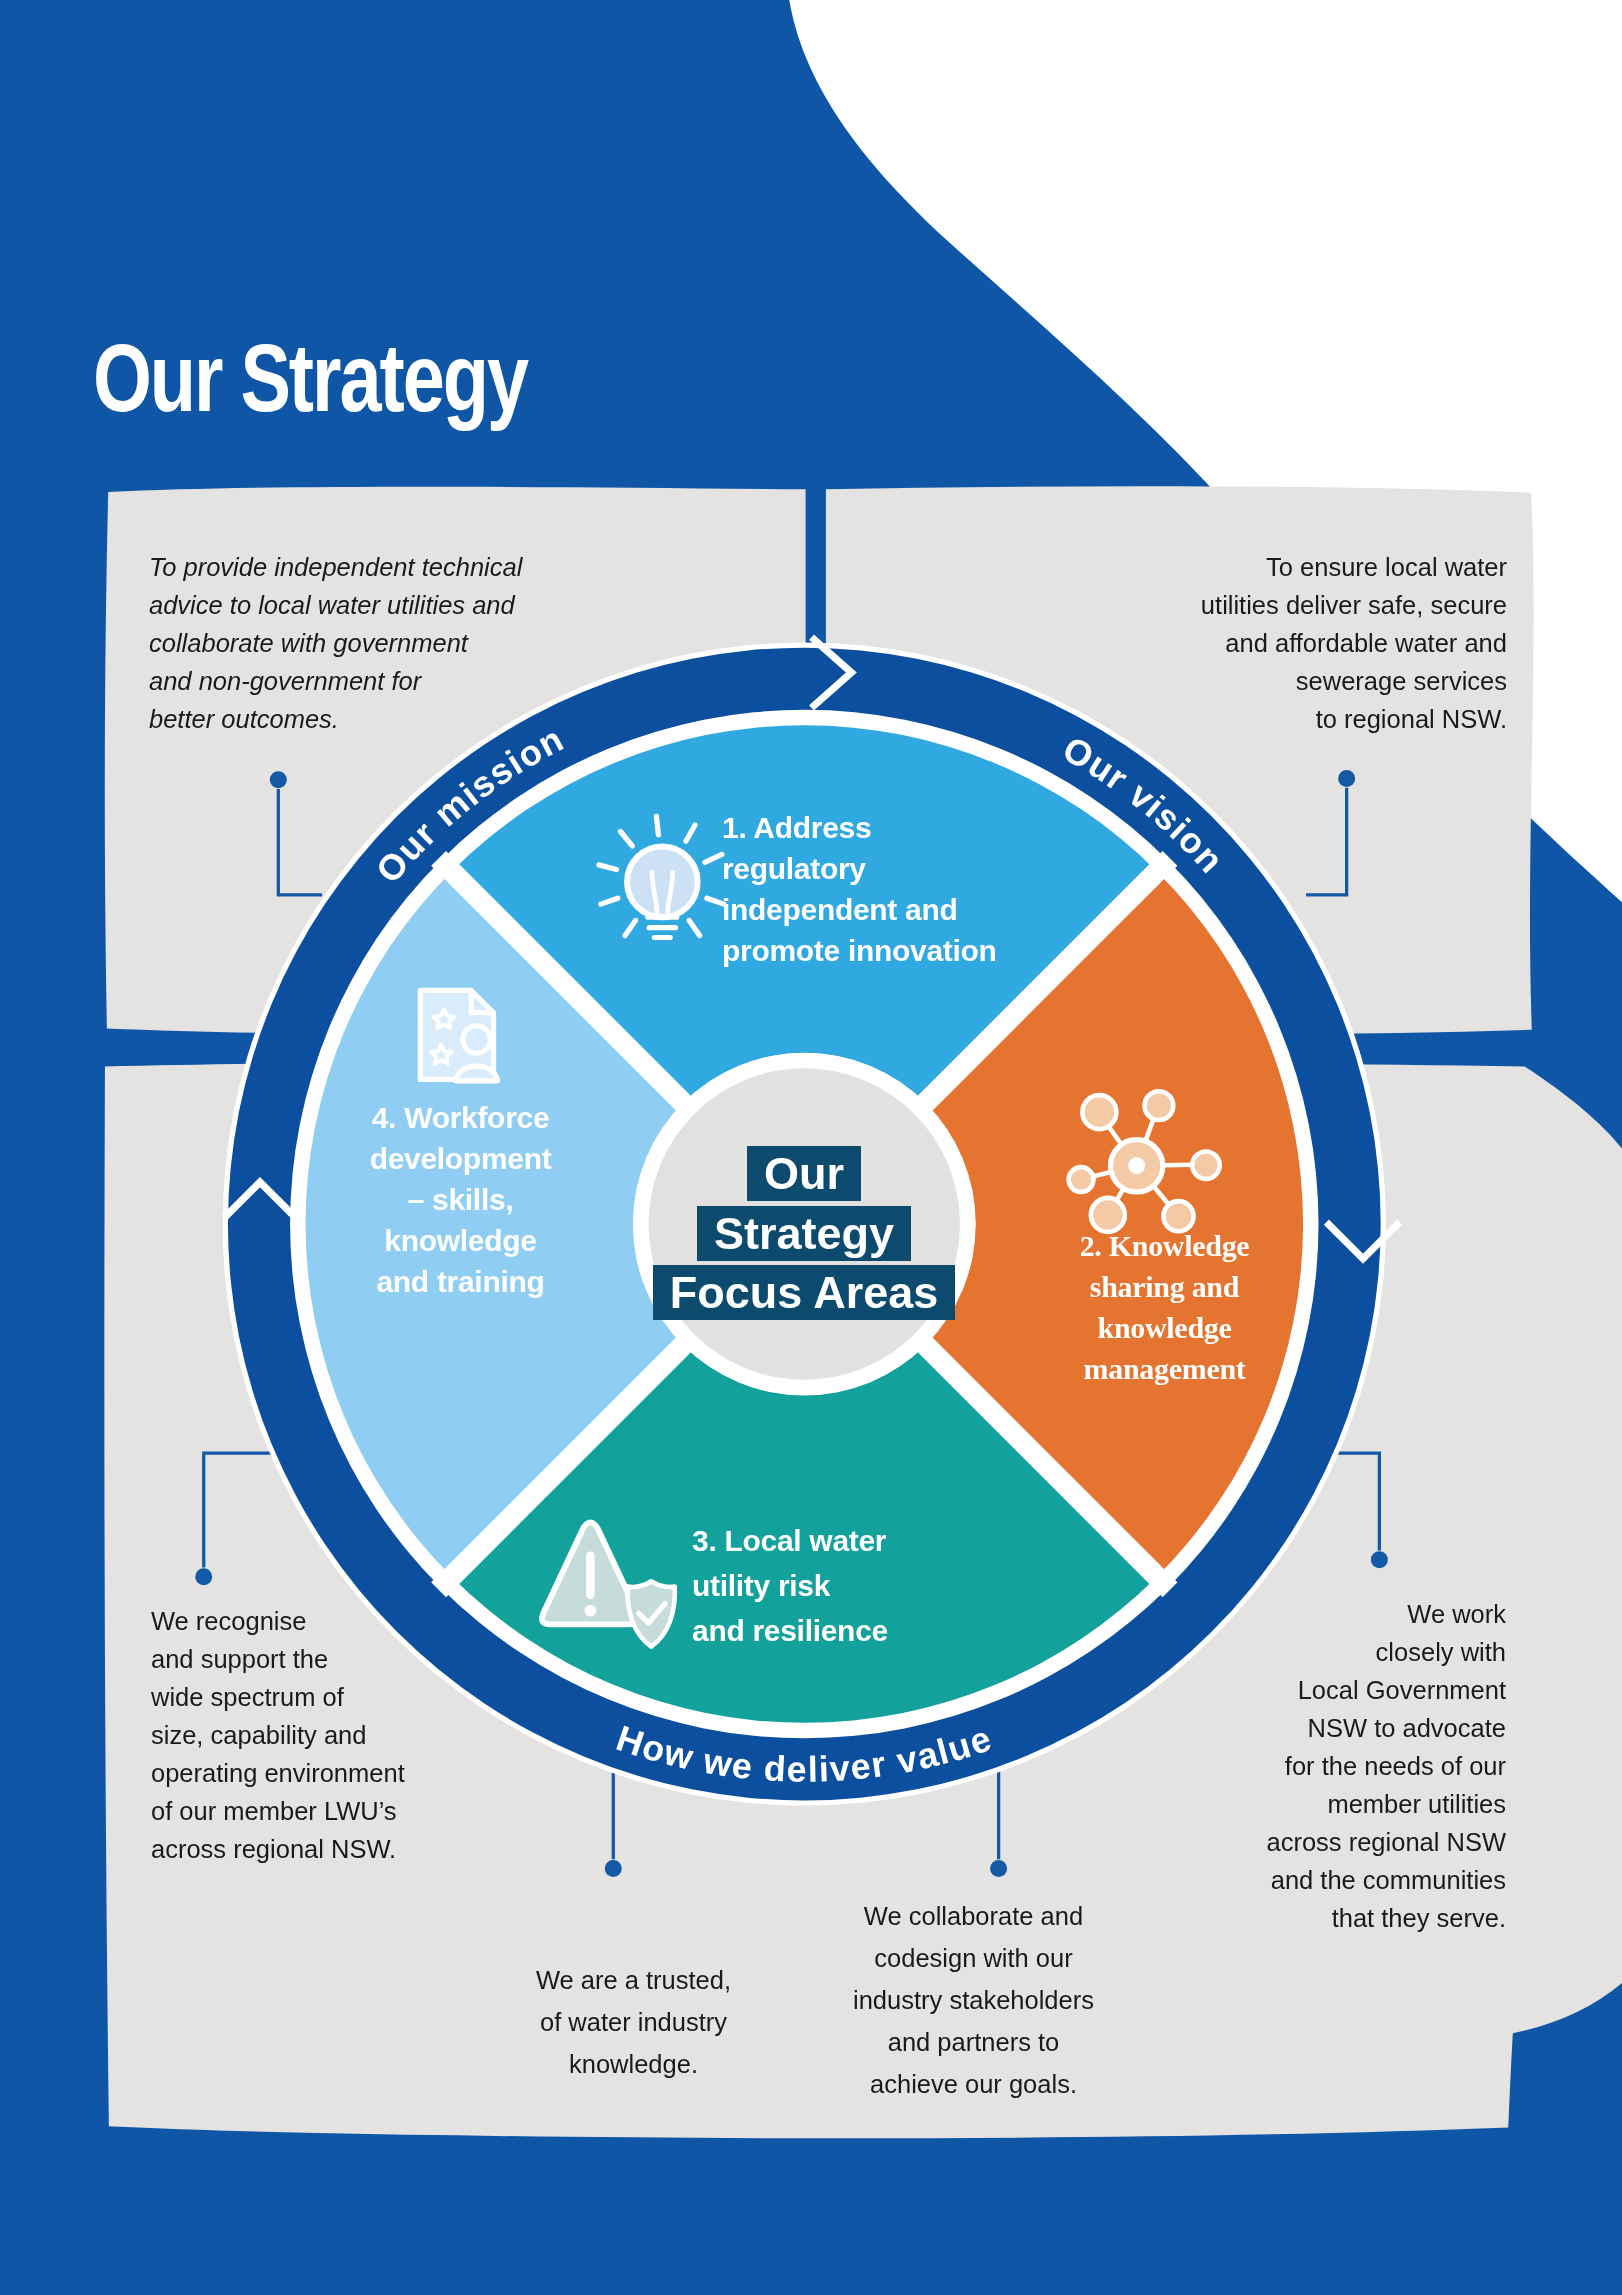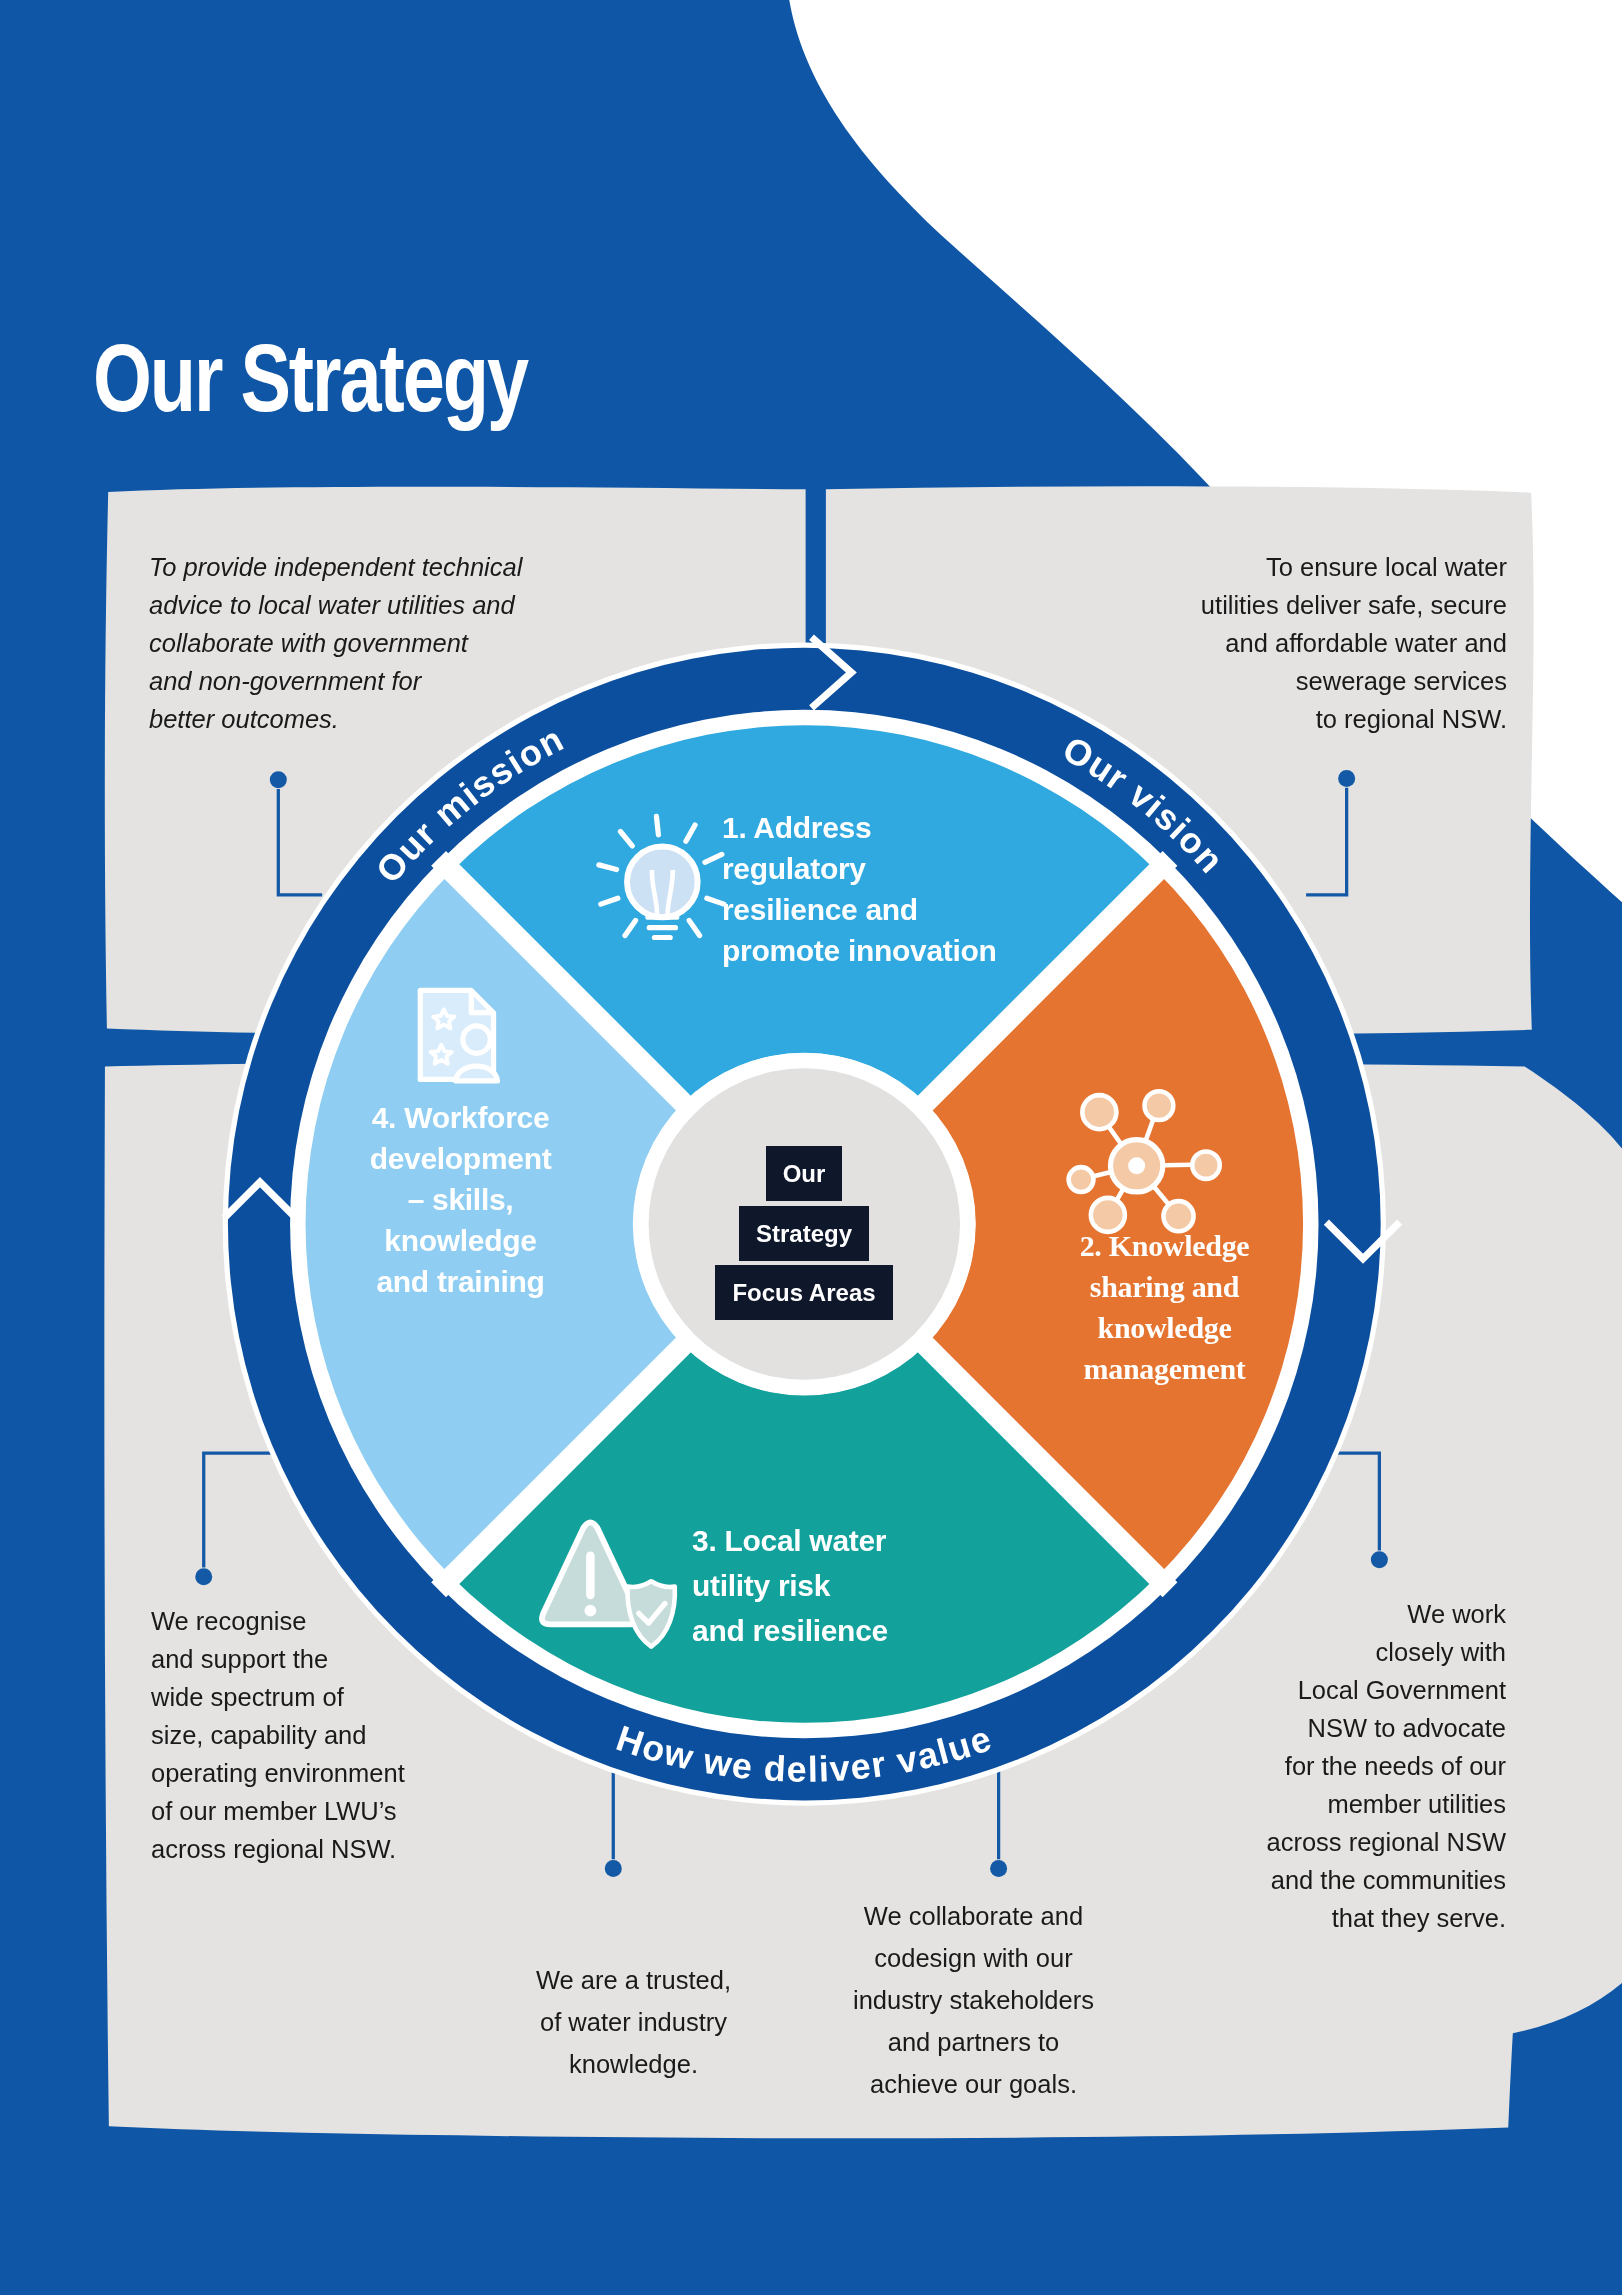--- a/index.html
+++ b/index.html
@@ -18,21 +18,21 @@
   .p-trusted{left:437px;top:1919px;width:393px;text-align:center;line-height:42px;margin-top:40px;}
   .p-collab{left:777px;top:1895px;width:393px;text-align:center;line-height:42px;}
   .qtext{color:#fff;font-weight:bold;font-size:30px;line-height:41px;letter-spacing:-0.3px;}
   .qtext .ln{white-space:nowrap;}
   .q1{left:722px;top:807px;text-align:left;}
   .q2{left:968px;top:1225px;width:393px;text-align:center;font-family:Liberation Serif, serif;}
   .q3{left:692px;top:1518px;text-align:left;line-height:45px;}
   .q4{left:264px;top:1097px;width:393px;text-align:center;}
   .cstack{left:673px;top:1146px;width:262px;display:flex;flex-direction:column;
           align-items:center;gap:4.6px;}
-  .cbox{background:#0f172a;color:#fff;font-weight:bold;font-size:24px;
+  .cbox{background:#0c4a6e;color:#fff;font-weight:bold;font-size:45px;
         height:55px;line-height:55px;padding:0 17px;white-space:nowrap;}
 </style>
 </head>
 <body>
 
 <div class="page">
 
   <svg class="bgfx" width="1623" height="2295" viewBox="0 0 2480 3508" xmlns="http://www.w3.org/2000/svg" xmlns:xlink="http://www.w3.org/1999/xlink">
 
     <defs>
@@ -210,21 +210,21 @@
       <div class="ln">We collaborate and</div>
       <div class="ln">codesign with our</div>
       <div class="ln">industry stakeholders</div>
       <div class="ln">and partners to</div>
       <div class="ln">achieve our goals.</div>
     </div>
 
   <div class="tl qtext q1">
       <div class="ln">1. Address</div>
       <div class="ln">regulatory</div>
-      <div class="ln">resilience and</div>
+      <div class="ln">independent and</div>
       <div class="ln">promote innovation</div>
     </div>
   <div class="tl qtext q2">
       <div class="ln">2. Knowledge</div>
       <div class="ln">sharing and</div>
       <div class="ln">knowledge</div>
       <div class="ln">management</div>
     </div>
   <div class="tl qtext q3">
       <div class="ln">3. Local water</div>

